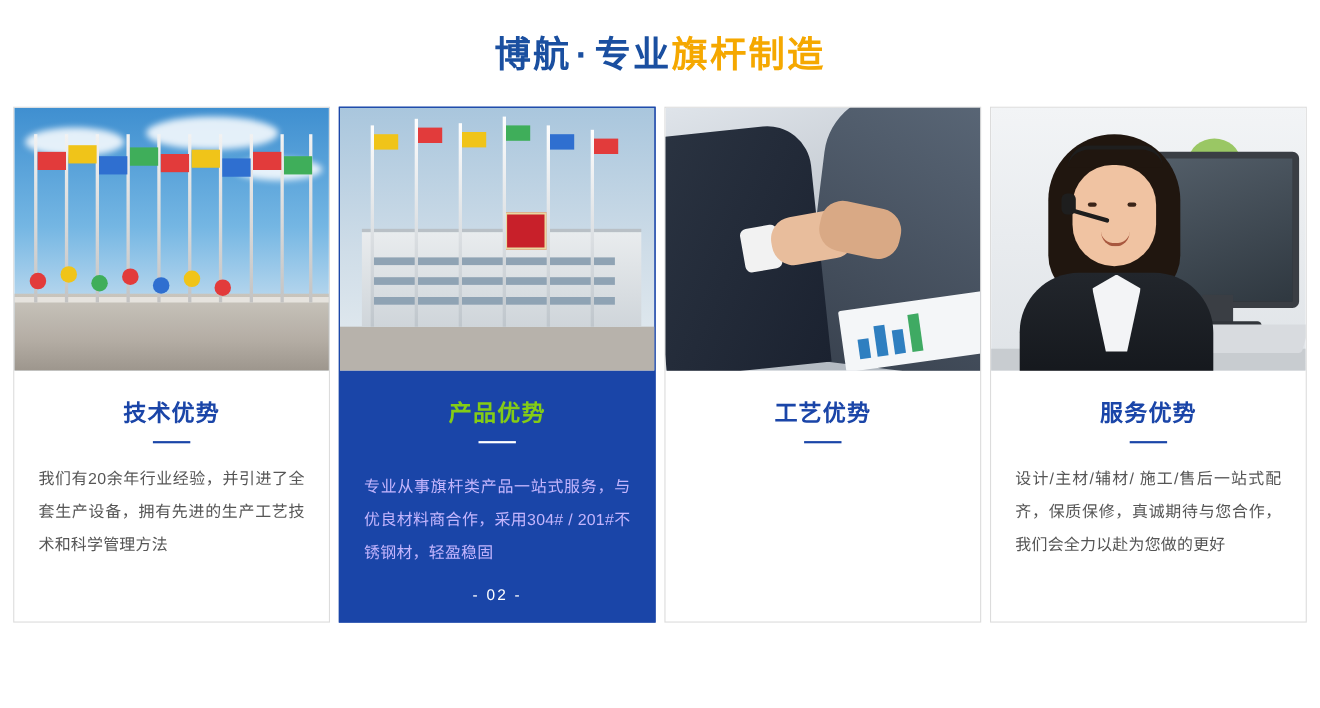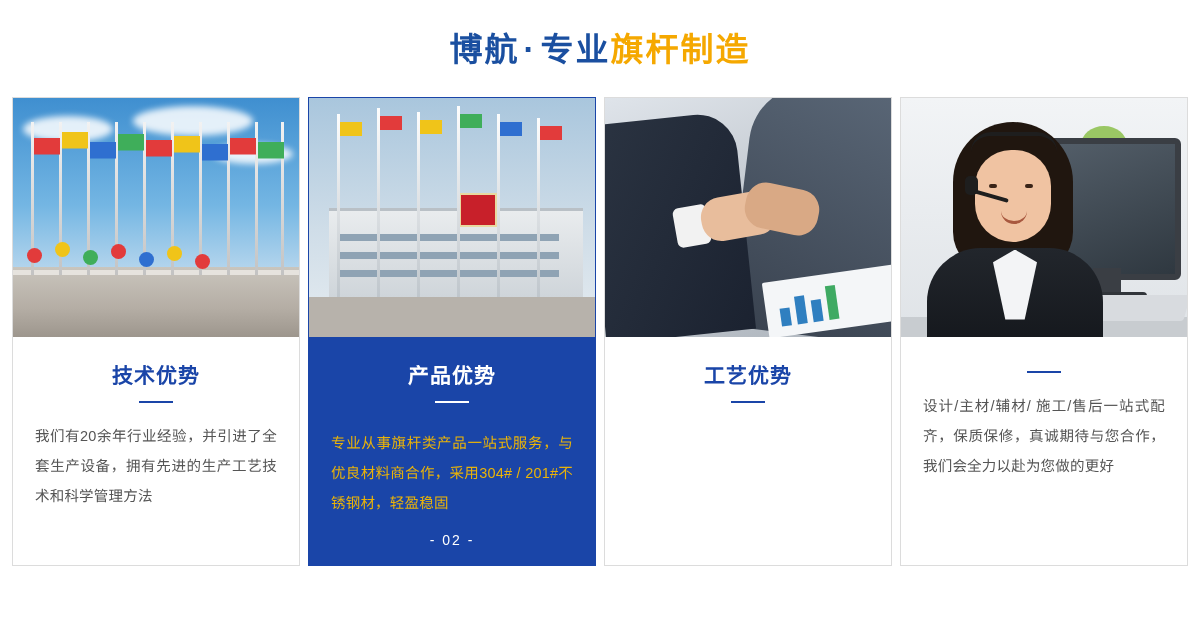--- a/index.html
+++ b/index.html
@@ -88,39 +88,39 @@
   }
 
   .card-title {
     text-align: center;
     font-size: 21px;
     font-weight: bold;
     color: #1a45a8;
     letter-spacing: 1px;
     margin: 0;
   }
-  .card.highlight .card-title { color: #ffffff; }
+  .card.highlight .card-title { color: #84cc16; }
 
   .title-rule {
     width: 34px;
     height: 2px;
     background: #1a45a8;
     margin: 12px auto 0 auto;
   }
   .card.highlight .title-rule { background: #ffffff; }
 
   .card-desc {
     margin-top: 18px;
     font-size: 14.5px;
     line-height: 30px;
     color: #555555;
     text-align: justify;
     letter-spacing: 0.2px;
   }
-  .card.highlight .card-desc { color: #eab308; margin-top: 25px; }
+  .card.highlight .card-desc { color: #c4b5fd; margin-top: 25px; }
 
   .card-number {
     margin-top: auto;
     text-align: center;
     font-size: 14px;
     color: #8c8c8c;
     letter-spacing: 2px;
     padding-bottom: 4px;
   }
   .card.highlight .card-number { color: #ffffff; }
@@ -367,19 +367,20 @@
         <div class="ph p4-eye" style="left:88px;"></div>
         <div class="ph p4-eye" style="left:124px;"></div>
         <div class="ph p4-smile"></div>
         <div class="ph p4-body"></div>
         <div class="ph p4-shirt"></div>
         <div class="ph p4-headband"></div>
         <div class="ph p4-earpiece"></div>
         <div class="ph p4-mic"></div>
       </div>
       <div class="card-body">
+        <h3 class="card-title">服务优势</h3>
         <div class="title-rule"></div>
         <p class="card-desc">设计/主材/辅材/ 施工/售后一站式配齐，保质保修，真诚期待与您合作，我们会全力以赴为您做的更好</p>
       </div>
     </div>
 
   </div>
 </div>
 
 </body></html>

